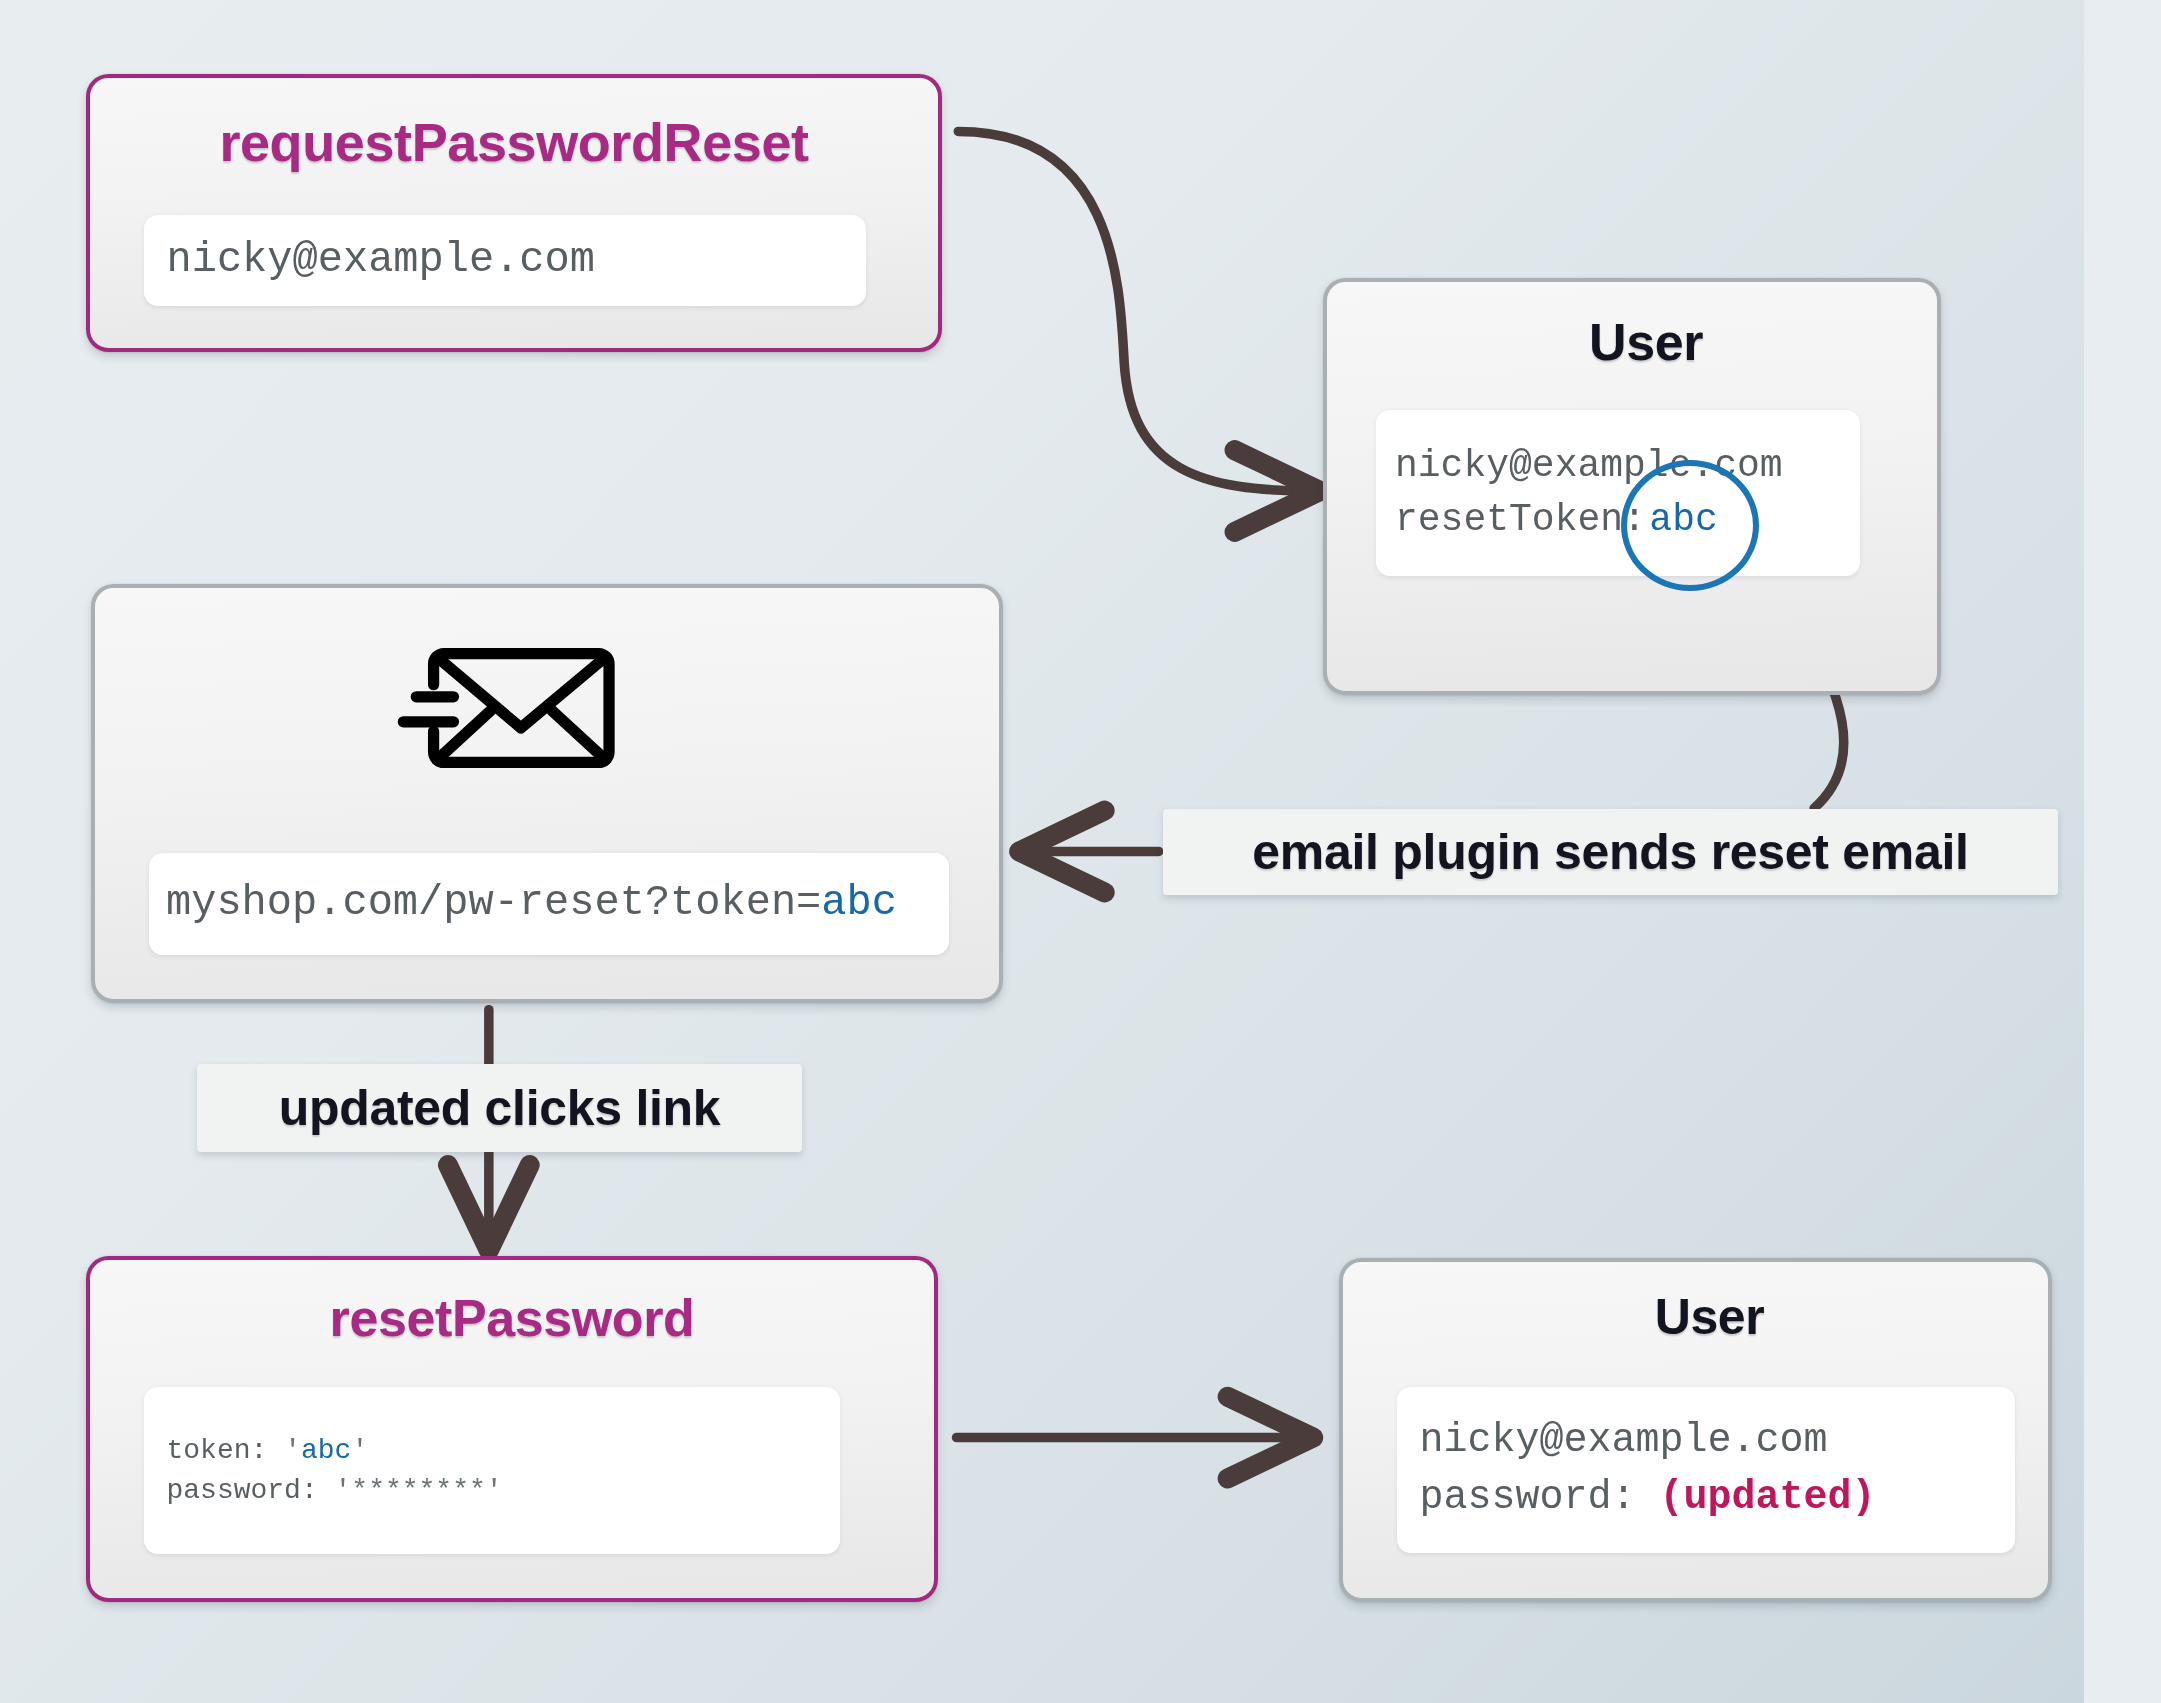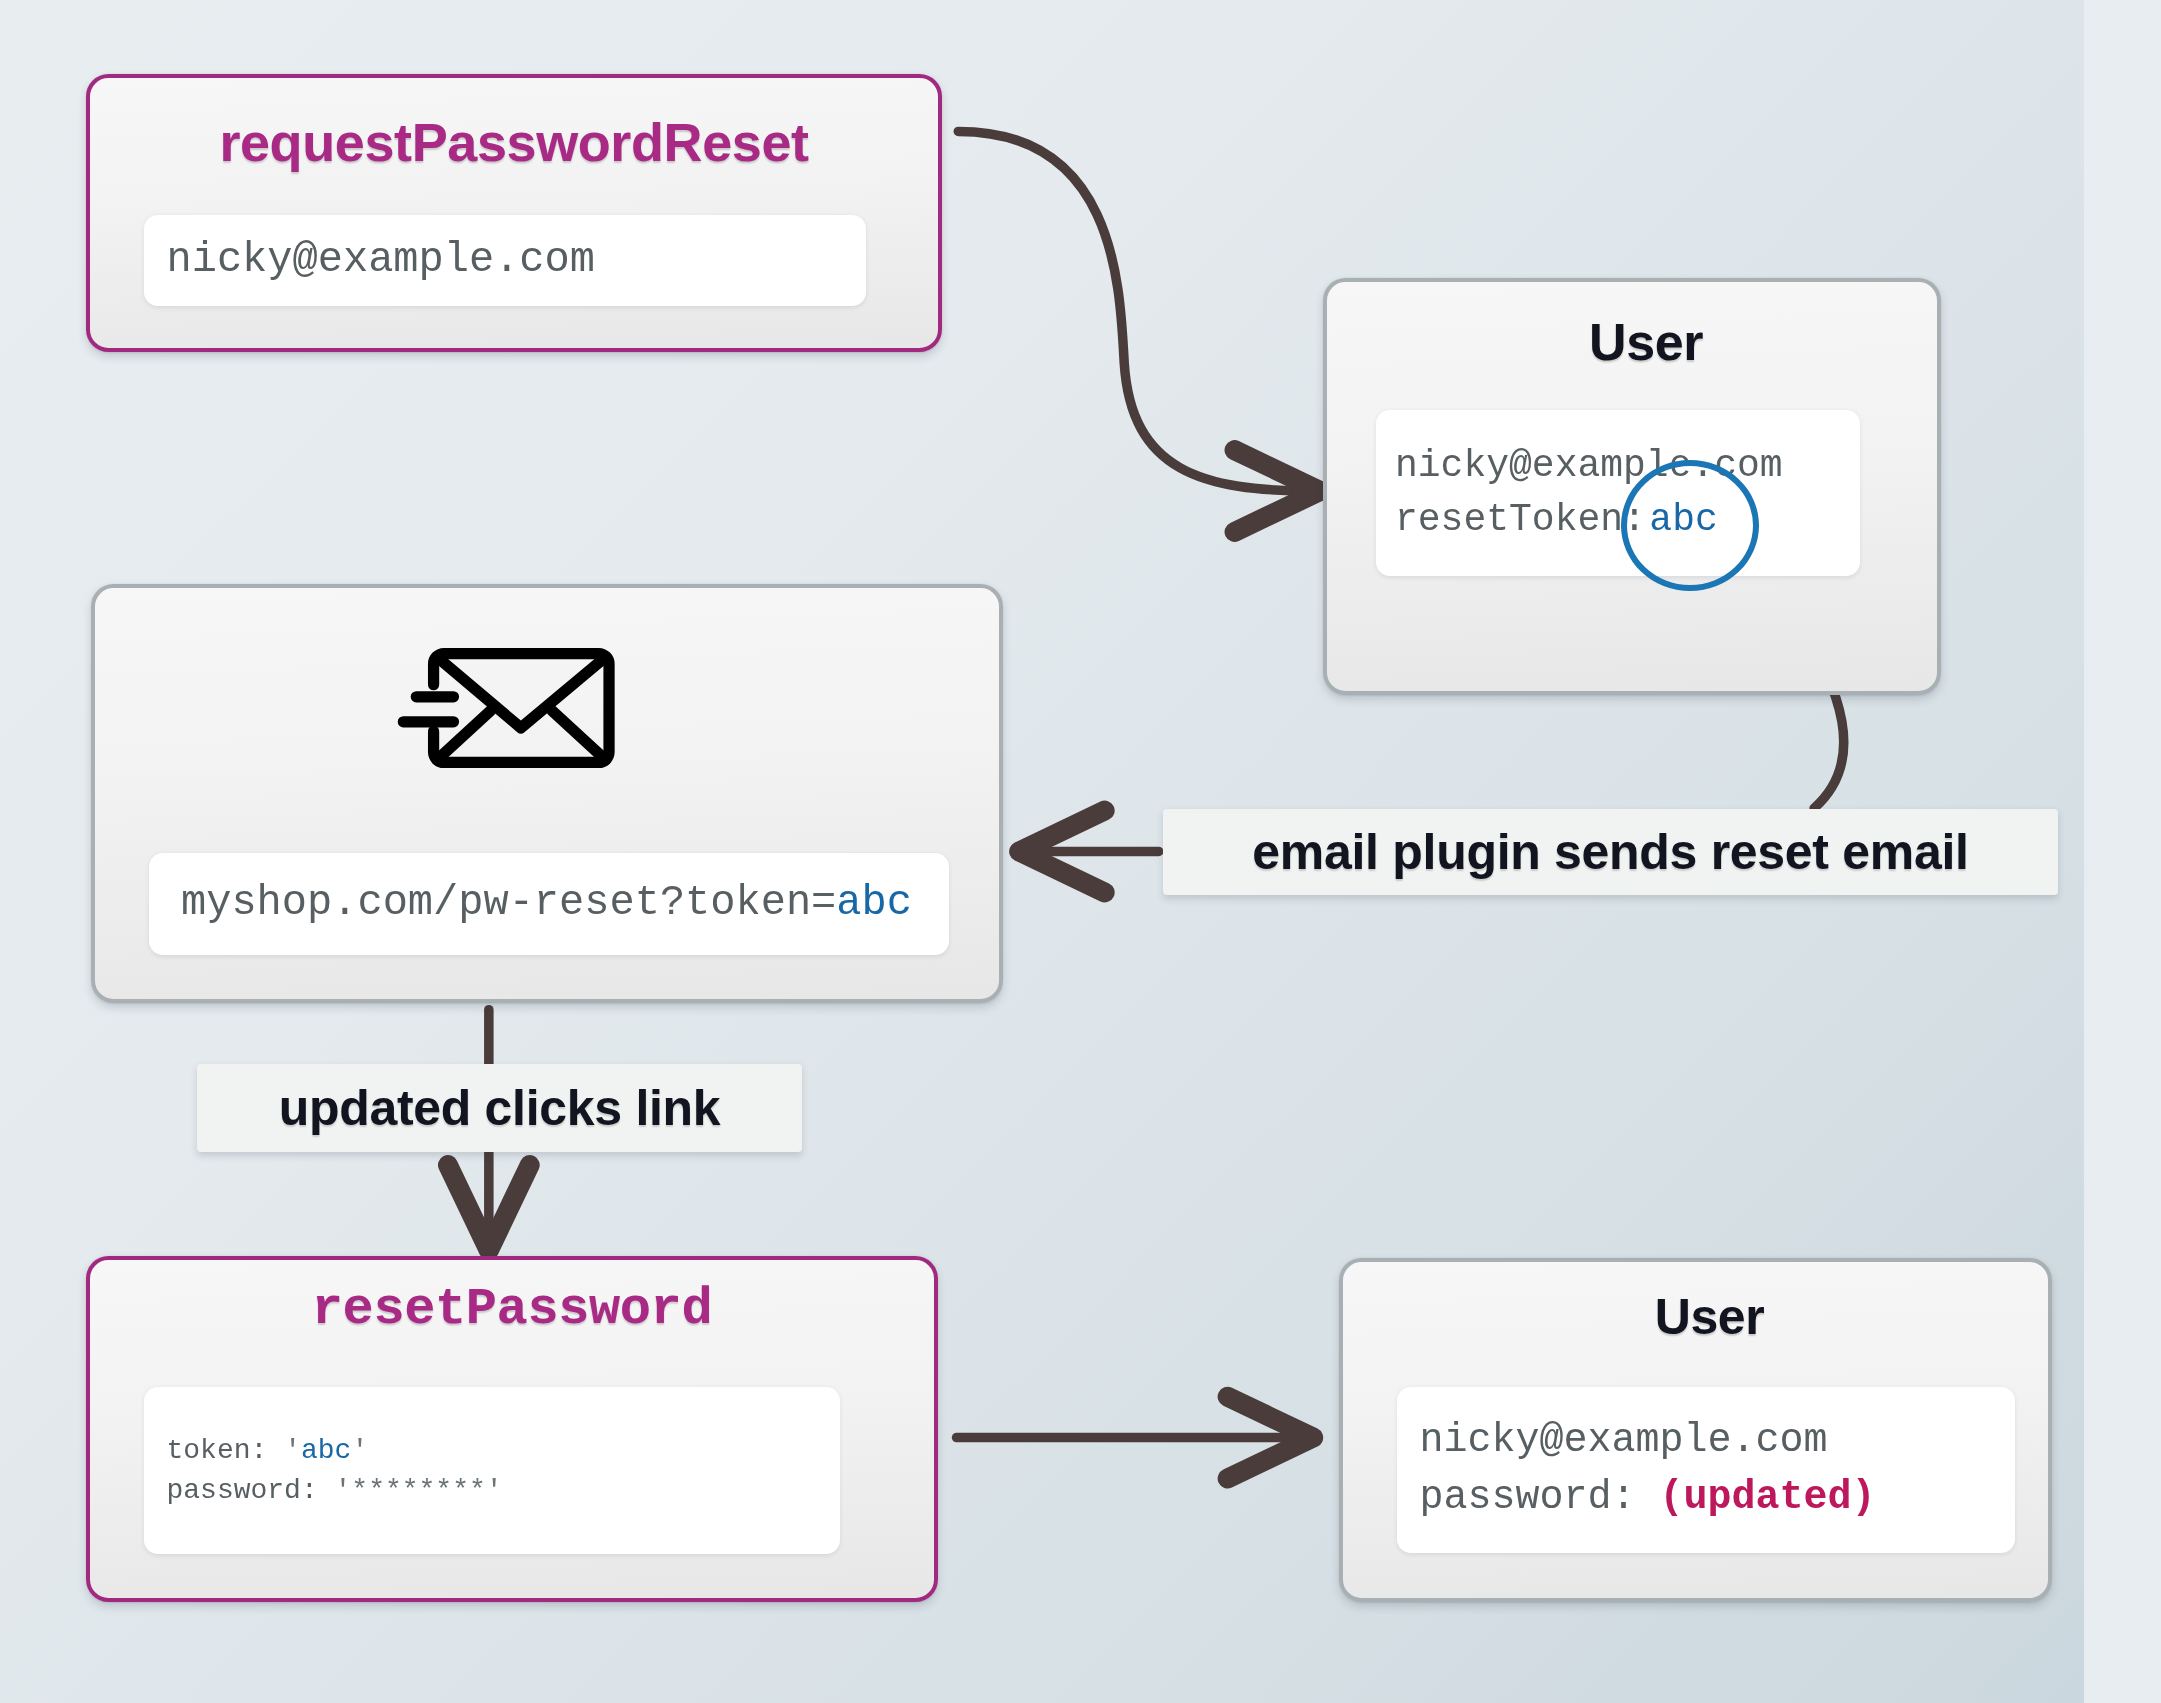--- a/index.html
+++ b/index.html
@@ -165,27 +165,27 @@
                    L265,141 A12,12 0 0 1 253,153 L74,153 A12,12 0 0 1 62,141 L62,117"></path>
           <path d="M66,31 L163,113 L261,31"></path>
           <path d="M66,150 L128,93"></path>
           <path d="M261,150 L199,93"></path>
           <path d="M42,77 L85,77"></path>
           <path d="M27,106 L85,106"></path>
         </g>
       </svg>
     </div>
     <div class="panel" style="left:54px; top:265px; width:800px; height:102px;
-                font-size:42px; padding:0 32px;">
+                font-size:42px; padding:0 17px;">
       <div class="row"><span>myshop.com/pw-reset?token=</span><span class="tok-blue">abc</span></div>
     </div>
   </div>
 
   <div class="node pink" style="left:86px; top:1256px; width:852px; height:346px;">
-    <div class="node-title pink" style="font-size:52px; margin-top:20px;font-family:Liberation Mono, monospace;">resetPassword</div>
+    <div class="node-title pink" style="font-size:52px; margin-top:28px;">resetPassword</div>
     <div class="panel" style="left:54px; top:127px; width:696px; height:167px;
                 font-size:28px; padding:0 22.5px;">
       <div class="row"><span>token:</span><span class="tok-grey"> </span><span class="tok-grey">'</span><span class="tok-blue">abc</span><span class="tok-grey">'</span></div>
       <div class="row"><span>password:</span><span class="tok-grey"> </span><span class="tok-grey">'</span><span class="tok-grey">********</span><span class="tok-grey">'</span></div>
     </div>
   </div>
 
   <div class="node grey" style="left:1339px; top:1258px; width:713px; height:344px;">
     <div class="node-title dark" style="font-size:50px; margin-top:26px;">User</div>
     <div class="panel" style="left:54px; top:125px; width:618px; height:166px;

